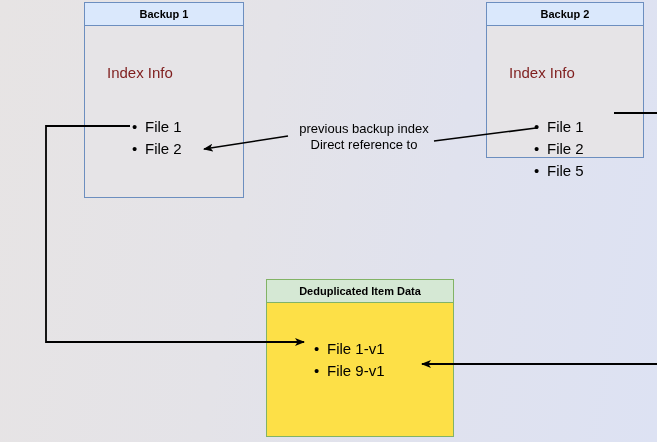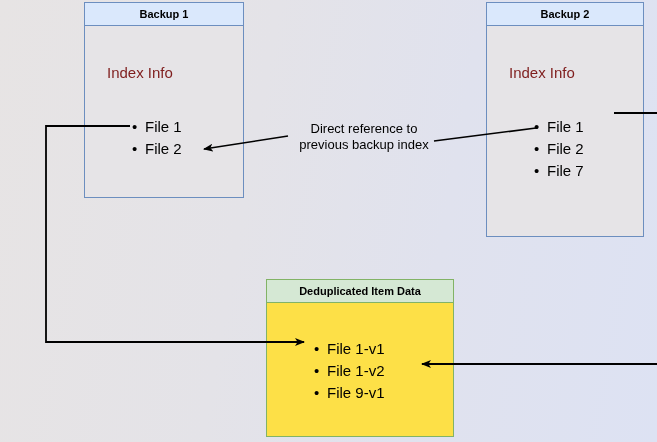--- a/index.html
+++ b/index.html
@@ -116,38 +116,37 @@
     <div class="box-header">Backup 1</div>
     <div class="box-body">
       <div class="index-label" style="left:22px; top:38px;">Index Info</div>
       <ul class="file-list" style="left:44px; top:90px;">
         <li>File 1</li>
         <li>File 2</li>
       </ul>
     </div>
   </div>
 
-  <div class="node box-blue" style="left:450px; top:2px; width:158px; height:235px;">
+  <div class="node box-blue" style="left:450px; top:2px; width:158px; height:156px;">
     <div class="box-header">Backup 2</div>
     <div class="box-body">
       <div class="index-label" style="left:22px; top:38px;">Index Info</div>
       <ul class="file-list" style="left:44px; top:90px;">
         <li>File 1</li>
         <li>File 2</li>
-        <li>File 7</li>
+        <li>File 5</li>
       </ul>
     </div>
   </div>
 
   <div class="node box-green" style="left:230px; top:279px; width:188px; height:158px;">
     <div class="box-header">Deduplicated Item Data</div>
     <div class="box-body">
       <ul class="file-list" style="left:44px; top:35px;">
         <li>File 1-v1</li>
-        <li>File 1-v2</li>
         <li>File 9-v1</li>
       </ul>
     </div>
   </div>
 
   <svg class="edges" viewBox="0 0 657 442" xmlns="http://www.w3.org/2000/svg">
     <defs>
       <marker id="arrow" markerWidth="10" markerHeight="8" refX="9" refY="4" orient="auto" markerUnits="userSpaceOnUse">
         <path d="M0,0 L10,4 L0,8 L2.6,4 Z" fill="#000000"></path>
       </marker>
@@ -155,17 +154,17 @@
 
     <path d="M 500,128 L 398,141" fill="none" stroke="#000000" stroke-width="1.6"></path>
     <path d="M 252,136 L 168,149" fill="none" stroke="#000000" stroke-width="1.6" marker-end="url(#arrow)"></path>
 
     <path d="M 94,126 L 10,126 L 10,342 L 268,342" fill="none" stroke="#000000" stroke-width="1.8" stroke-linejoin="miter" marker-end="url(#arrow)"></path>
 
     <path d="M 578,113 L 648,113 L 648,364 L 386,364" fill="none" stroke="#000000" stroke-width="1.8" stroke-linejoin="miter" marker-end="url(#arrow)"></path>
   </svg>
 
   <div class="center-label" style="left:248px; top:121px; width:160px;">
+    <div>previous backup index</div>
     <div>Direct reference to</div>
-    <div>previous backup index</div>
   </div>
 
 </div>
 
 </body></html>

